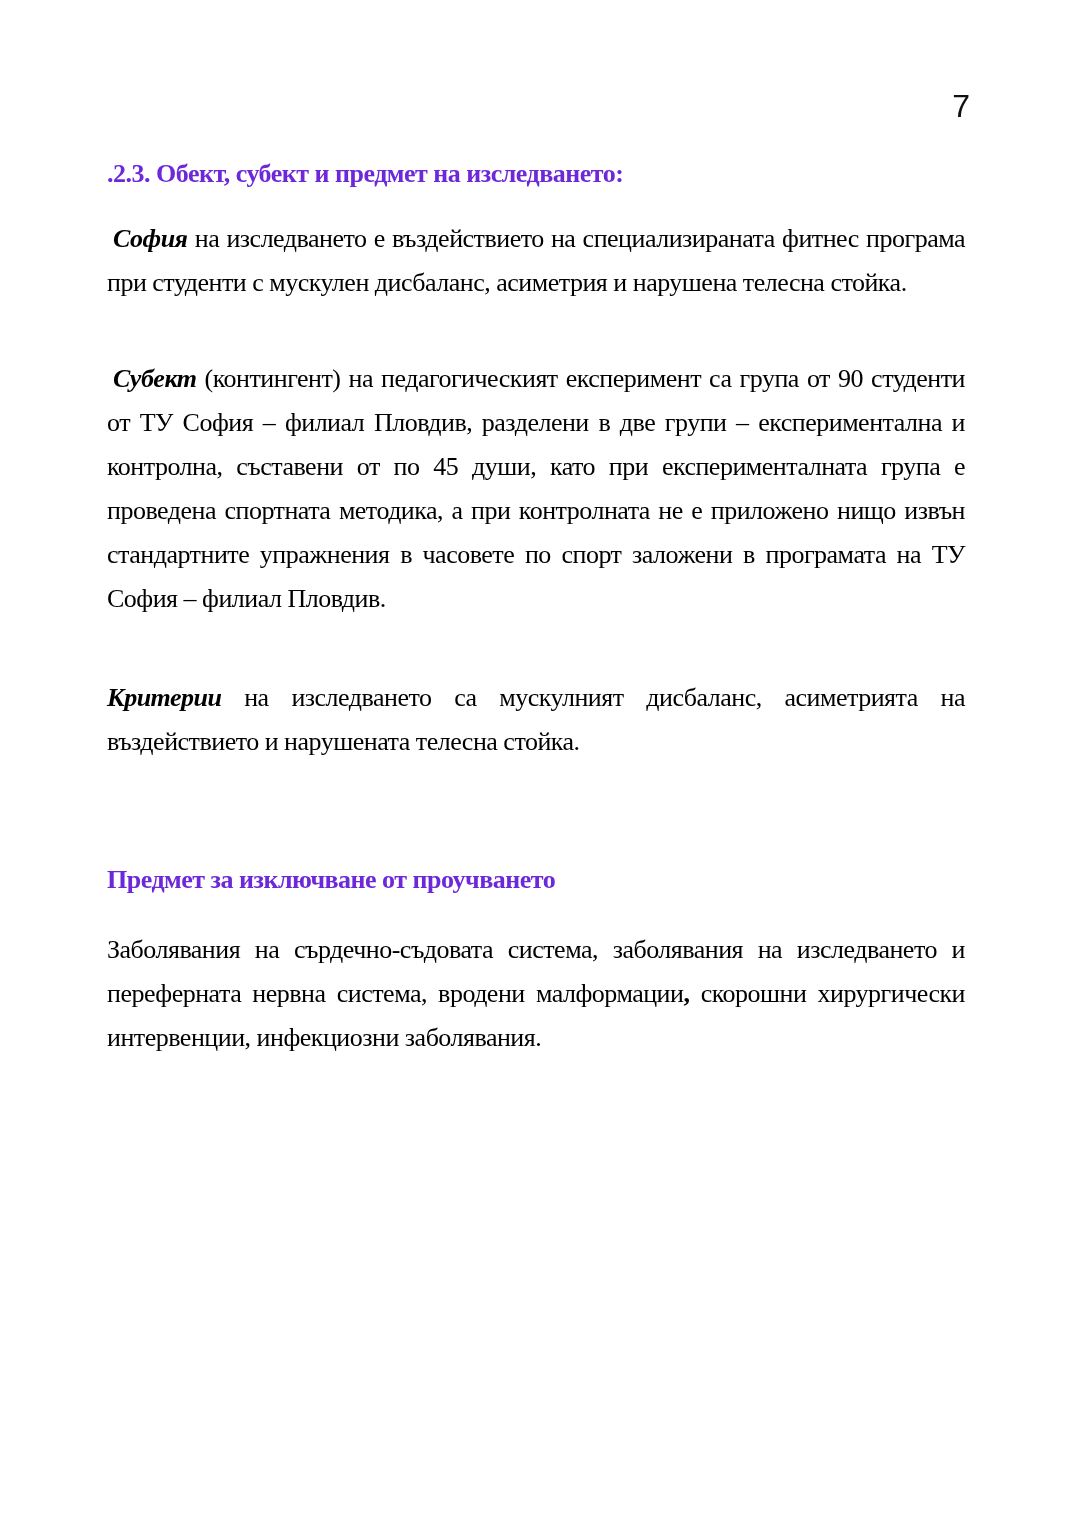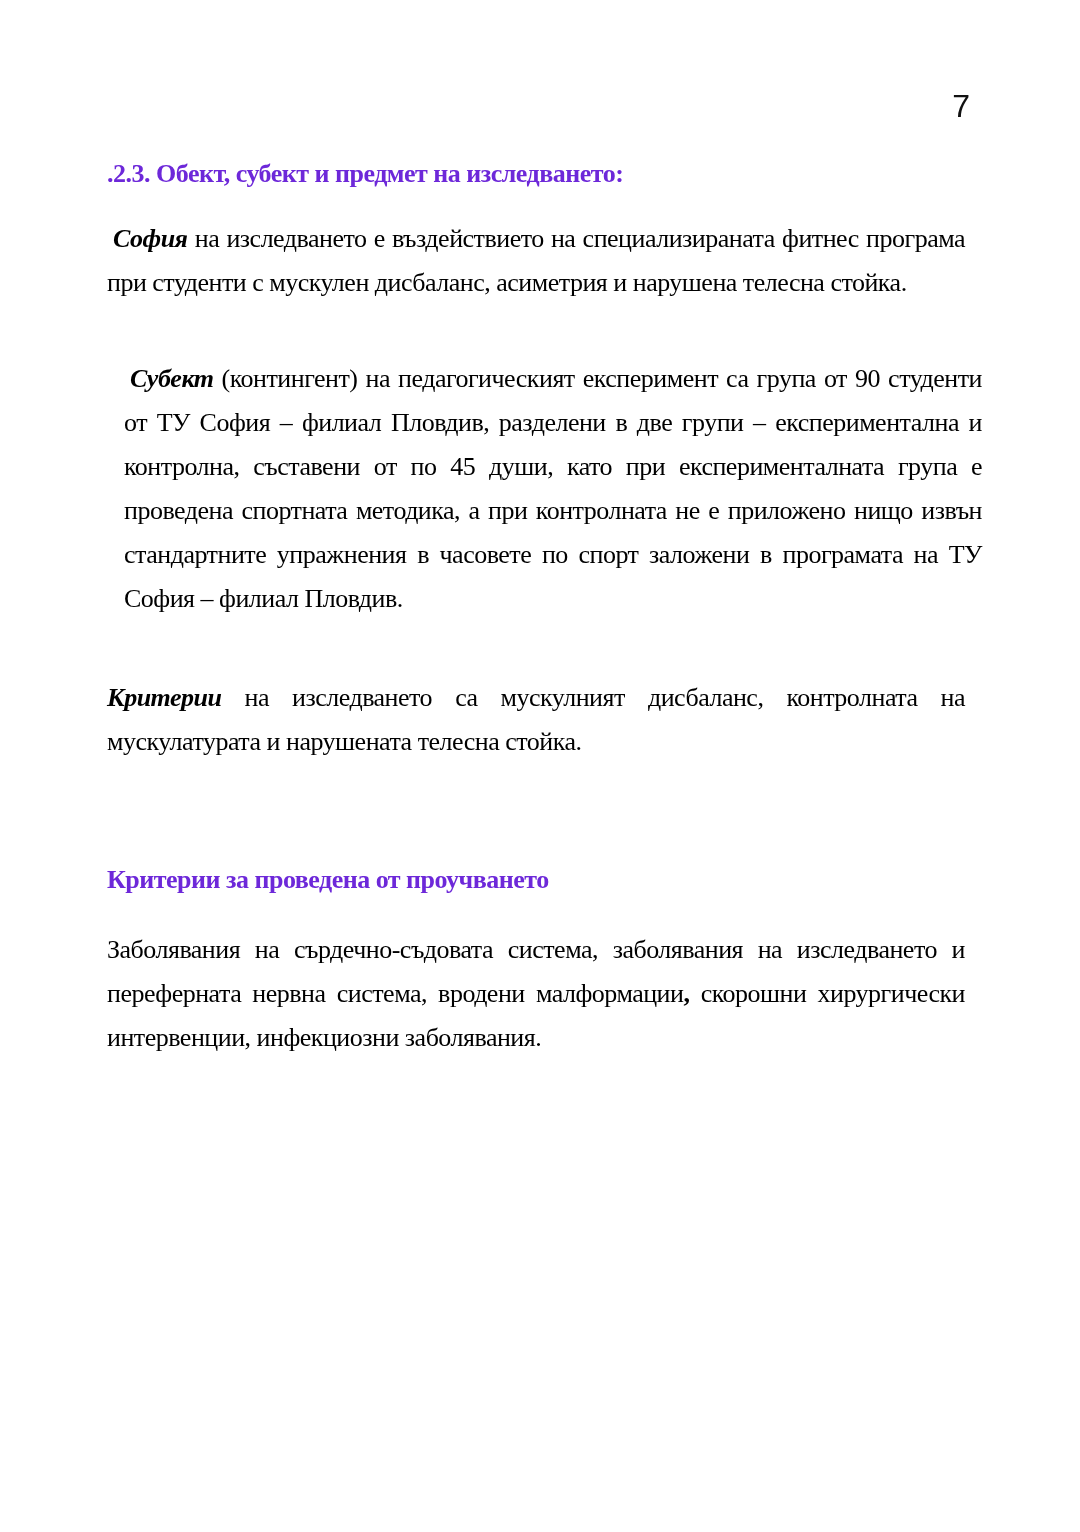--- a/index.html
+++ b/index.html
@@ -43,21 +43,21 @@
     left: 107px;
     width: 858px;
     margin: 0;
     font-size: 26px;
     letter-spacing: -0.5px;
     line-height: 44px;
     text-align: justify;
     color: #000000;
   }
   .par-object  { top: 217px; text-indent: 6px; }
-  .par-subject { top: 357px; text-indent: 6px; margin-left: 17px; }
+  .par-subject { top: 357px; text-indent: 6px; }
   .par-subject-matter { top: 676px; }
   .par-exclusion { top: 928px; }
   .lead-word {
     font-weight: bold;
     font-style: italic;
   }
   .bold-run {
     font-weight: bold;
   }
 </style>
@@ -67,19 +67,19 @@
 <div class="page">
 
   <div class="page-number">7</div>
 
   <h1 class="doc-heading heading-main">.2.3. Обект, субект и предмет на изследването:</h1>
 
   <p class="body-par par-object"><span class="lead-word">София</span><span> на изследването е въздействието на специализираната фитнес програма при студенти с мускулен дисбаланс, асиметрия и нарушена телесна стойка.</span></p>
 
   <p class="body-par par-subject"><span class="lead-word">Субект</span><span> (контингент) на педагогическият експеримент са група от 90 студенти от ТУ София – филиал Пловдив, разделени в две групи – експериментална и контролна, съставени от по 45 души, като при експерименталната група е проведена спортната методика, а при контролната не е приложено нищо извън стандартните упражнения в часовете по спорт заложени в програмата на ТУ София – филиал Пловдив.</span></p>
 
-  <p class="body-par par-subject-matter"><span class="lead-word">Критерии</span><span> на изследването са мускулният дисбаланс, контролната на мускулатурата и нарушената телесна стойка.</span></p>
+  <p class="body-par par-subject-matter"><span class="lead-word">Критерии</span><span> на изследването са мускулният дисбаланс, асиметрията на въздействието и нарушената телесна стойка.</span></p>
 
-  <h2 class="doc-heading heading-criteria">Критерии за проведена от проучването</h2>
+  <h2 class="doc-heading heading-criteria">Предмет за изключване от проучването</h2>
 
   <p class="body-par par-exclusion"><span>Заболявания на сърдечно-съдовата система, заболявания на изследването и переферната нервна система, вродени малформации</span><span class="bold-run">,</span><span> скорошни хирургически интервенции, инфекциозни заболявания.</span></p>
 
 </div>
 
 </body></html>

